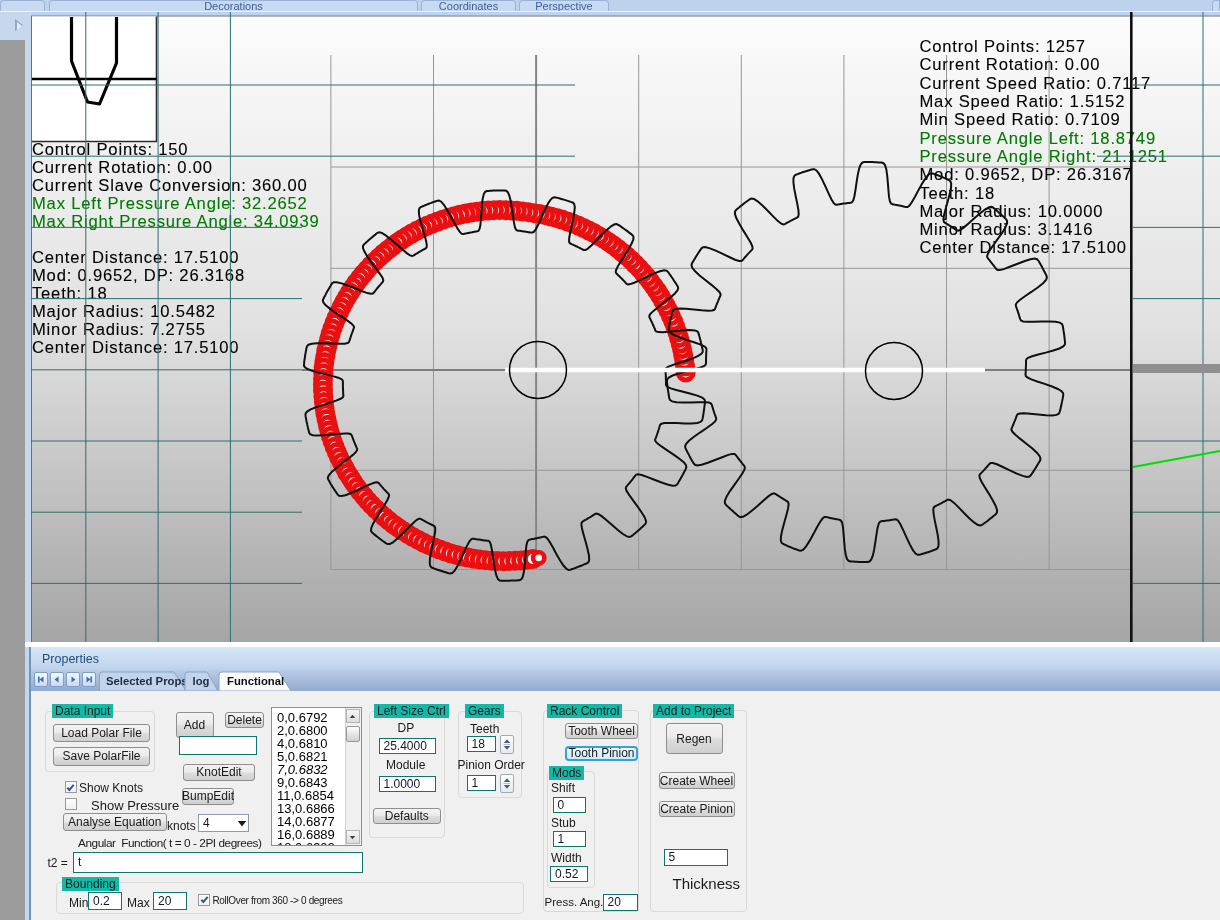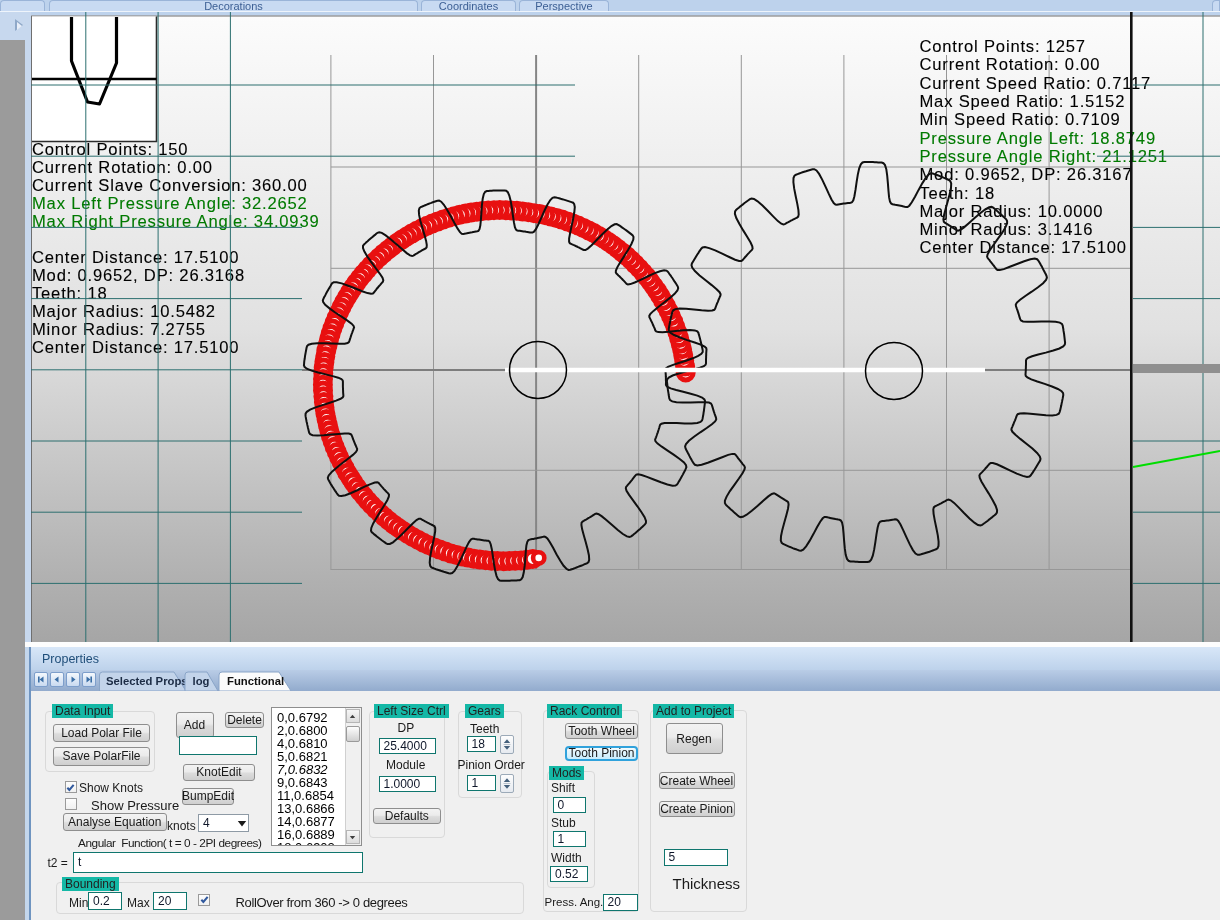--- a/index.html
+++ b/index.html
@@ -321,21 +321,21 @@
 <div class="grp" style="left:55.5px;top:882px;width:468px;height:32px;"></div>
 <div class="grplab" style="left:62px;top:876.5px;">Bounding</div>
 <div class="lab" style="left:69px;top:895.5px;font-size:12px;">Min</div>
 <div class="inp" style="left:88px;top:891.5px;width:34px;height:18px;font-size:12px;">0.2</div>
 <div class="lab" style="left:127px;top:896px;font-size:12px;">Max</div>
 <div class="inp" style="left:153px;top:891.5px;width:33.5px;height:18px;font-size:12px;">20</div>
 <div class="cb" style="left:198px;top:893.5px;width:12px;height:12px;"></div>
 <svg class="abs" style="left:199.5px;top:895.0px;" width="9" height="9" viewBox="0 0 8 8">
     <path d="M1.2,4.2 L3,6.2 L6.8,1.6" fill="none" stroke="#31599e" stroke-width="1.8"></path>
   </svg>
-<div class="lab" style="left:212.5px;top:895px;font-size:13px;letter-spacing:-0.35px;margin-left:23px;">RollOver from 360 -&gt; 0 degrees</div>
+<div class="lab" style="left:212.5px;top:895px;font-size:10px;letter-spacing:-0.35px;">RollOver from 360 -&gt; 0 degrees</div>
 <div class="btn" style="left:175.5px;top:711.5px;width:38px;height:26px;font-size:12px;">Add</div>
 <div class="btn" style="left:225px;top:711.5px;width:39px;height:16.5px;font-size:12px;">Delete</div>
 <div class="inp" style="left:179px;top:735.5px;width:77.5px;height:19px;font-size:12px;"></div>
 <div class="btn" style="left:183px;top:763.5px;width:72px;height:17.5px;font-size:12px;">KnotEdit</div>
 <div class="btn" style="left:182px;top:787.5px;width:52px;height:17px;font-size:12px;">BumpEdit</div>
 <div class="abs" style="left:271px;top:707px;width:90.5px;height:139px;background:#fff;border:1px solid #8e8e8e;box-sizing:border-box;overflow:hidden;font-size:13px;color:#000;padding:3px 0 0 5px;">
     <div style="height:13px;line-height:13px;">0,0.6792</div>
     <div style="height:13px;line-height:13px;">2,0.6800</div>
     <div style="height:13px;line-height:13px;">4,0.6810</div>
     <div style="height:13px;line-height:13px;">5,0.6821</div>

